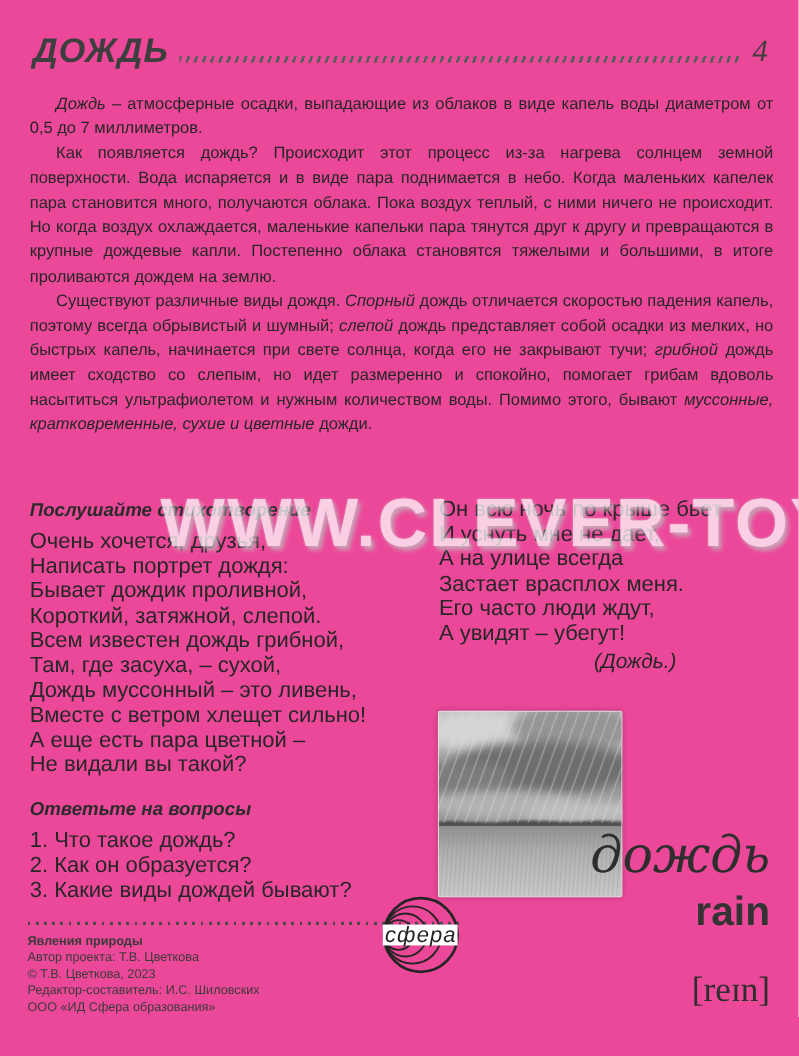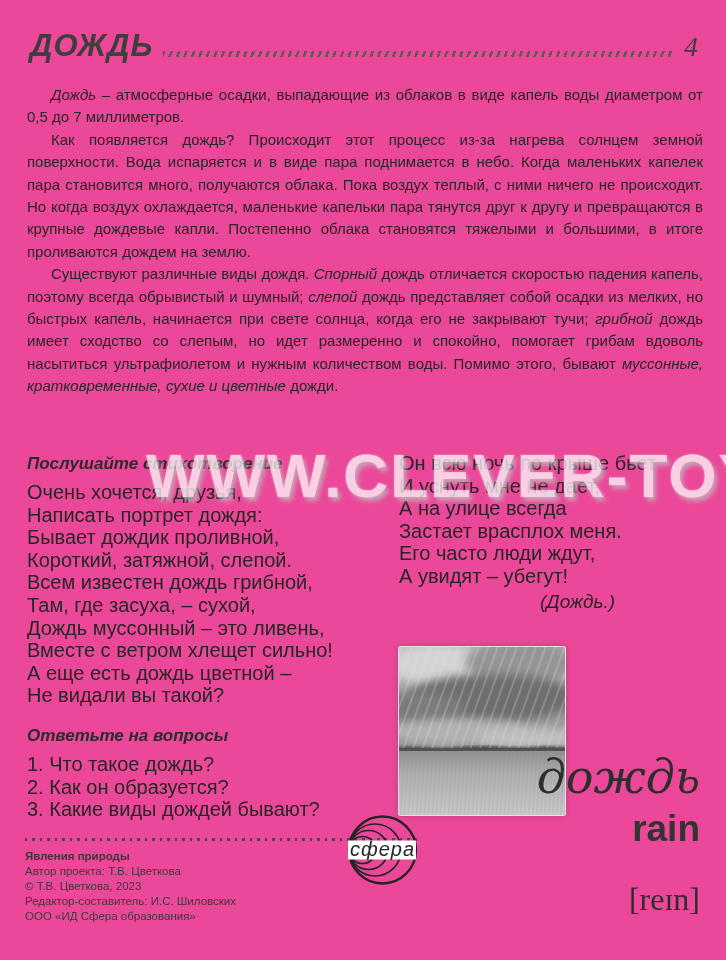--- a/index.html
+++ b/index.html
@@ -70,21 +70,21 @@
       <div class="section-heading">Послушайте стихотворение</div>
       <div>
         <div class="vline">Очень хочется, друзья,</div>
         <div class="vline">Написать портрет дождя:</div>
         <div class="vline">Бывает дождик проливной,</div>
         <div class="vline">Короткий, затяжной, слепой.</div>
         <div class="vline">Всем известен дождь грибной,</div>
         <div class="vline">Там, где засуха, – сухой,</div>
         <div class="vline">Дождь муссонный – это ливень,</div>
         <div class="vline">Вместе с ветром хлещет сильно!</div>
-        <div class="vline">А еще есть дождь цветной –</div>
+        <div class="vline">А еще есть пара цветной –</div>
         <div class="vline">Не видали вы такой?</div>
       </div>
       <div class="questions">
         <div class="section-heading">Ответьте на вопросы</div>
         <div class="vline">1. Что такое дождь?</div>
         <div class="vline">2. Как он образуется?</div>
         <div class="vline">3. Какие виды дождей бывают?</div>
       </div>
     </div>
 

